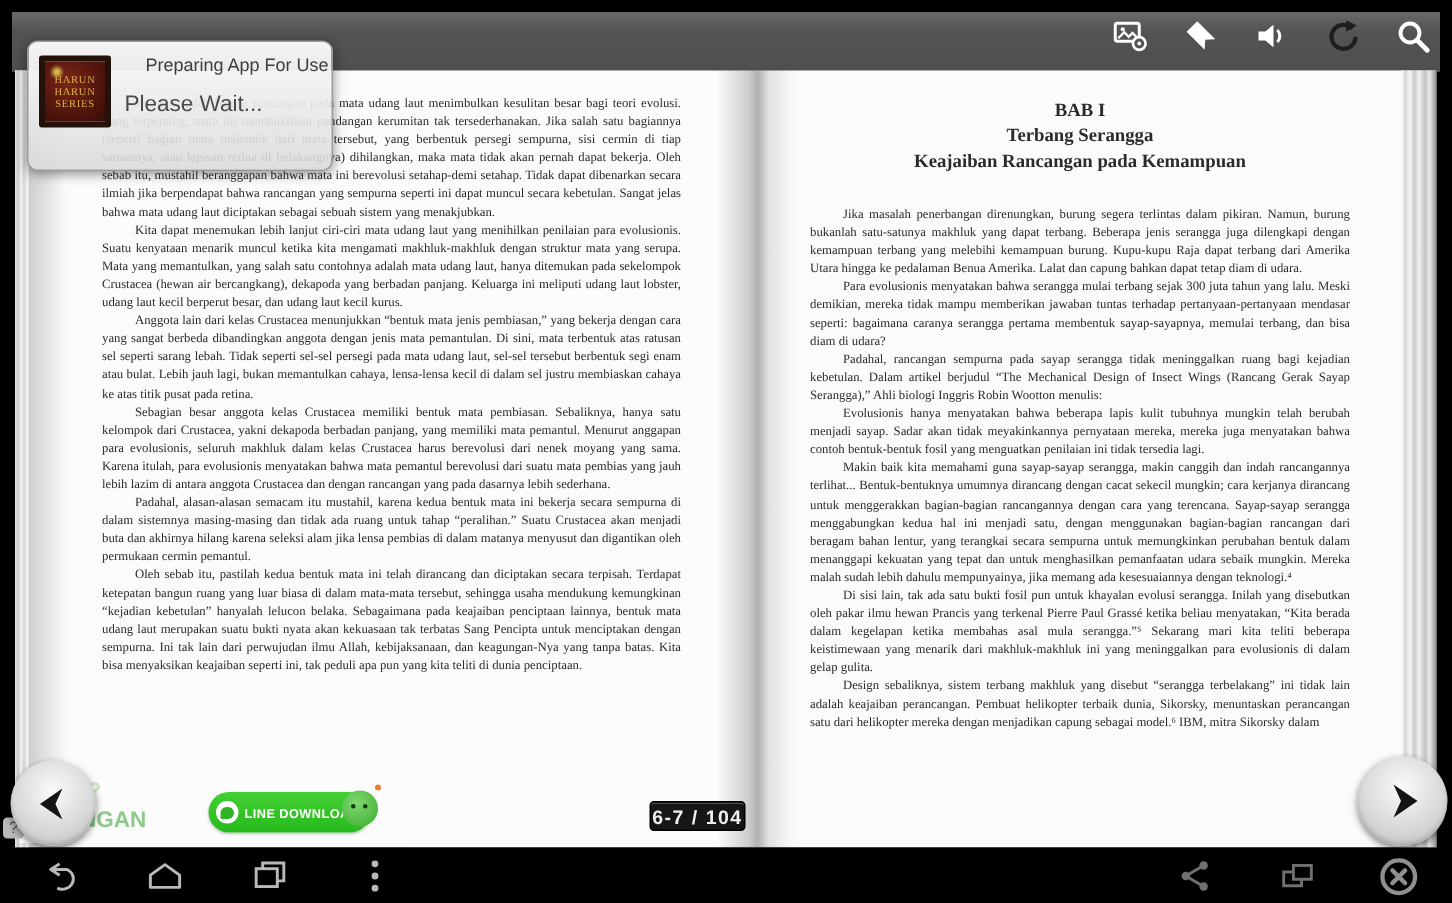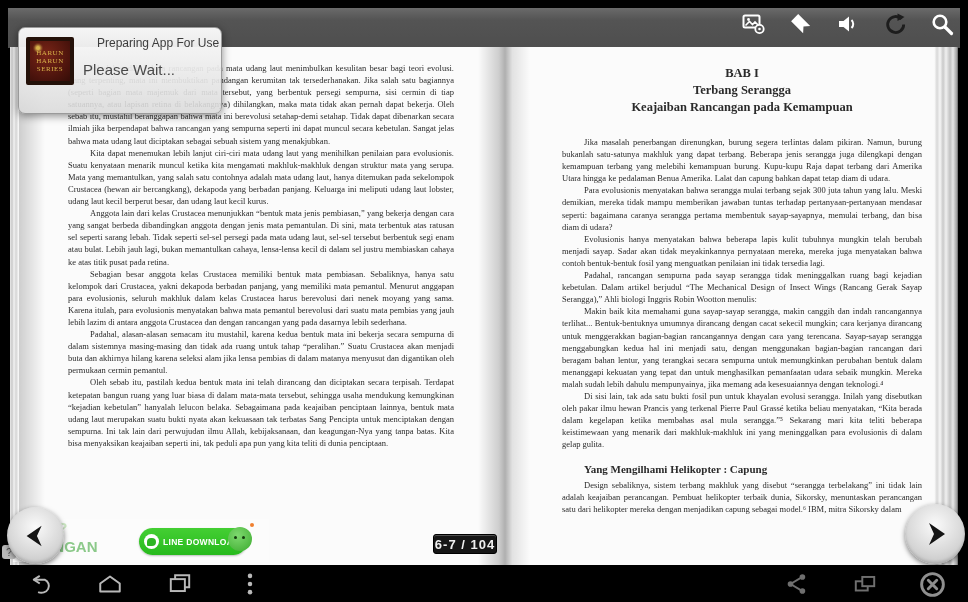--- a/index.html
+++ b/index.html
@@ -22,21 +22,21 @@
       background:linear-gradient(90deg,#ffffff 0,#d8d8d8 3px,#f6f6f6 6px,#c9c9c9 9px,#f0f0f0 12px,#c2c2c2 16px,#e8e8e8 19px,#9d9d9d 23px,#5a5a5a 24px); }
   .spine { position:absolute; left:468px; top:0; bottom:0; width:52px;
       background:linear-gradient(90deg,rgba(0,0,0,0) 0,rgba(0,0,0,0.18) 40%,rgba(0,0,0,0.30) 52%,rgba(0,0,0,0.10) 66%,rgba(0,0,0,0) 100%); }
   .page-left-shade { position:absolute; left:9px; top:0; bottom:0; width:26px;
       background:linear-gradient(90deg,rgba(0,0,0,0.18),rgba(0,0,0,0)); }
 
   .book-text { font-family:"Liberation Serif","DejaVu Serif",serif; color:#2b2b2b;
                font-size:8.5px; line-height:12.1px; text-align:justify; }
   .book-text p { text-indent:22px; }
   .left-text  { position:absolute; left:58px; top:15px; width:386px; }
-  .right-text { position:absolute; left:530px; top:18px; width:360px;margin-left:22px; }
+  .right-text { position:absolute; left:530px; top:18px; width:360px; }
   .chapter-head { text-align:center; font-weight:bold; font-size:12.5px; line-height:17px; margin-bottom:20px; text-indent:0; }
   .section-heading { font-weight:bold; font-size:11px; margin-top:13px; margin-bottom:3px; padding-left:22px; text-align:left; }
 
   
   .toast { position:absolute; left:18px; top:27px; width:204px; height:87px;
            background:linear-gradient(rgba(250,250,250,0.97),rgba(218,218,218,0.88));
            border:1px solid #9a9a9a; border-radius:7px;
            box-shadow:0 2px 8px rgba(0,0,0,0.45); z-index:30; }
   .toast-title { position:absolute; left:78px; top:8px; font-size:12px; color:#3d3d3d; }
   .toast-sub   { position:absolute; left:64px; top:33px; font-size:15px; color:#4a4a4a; }
@@ -136,25 +136,24 @@
     </div>
 
     <div class="right-text book-text">
       <div class="chapter-head">
         <div>BAB I</div>
         <div>Terbang Serangga</div>
         <div>Keajaiban Rancangan pada Kemampuan</div>
       </div>
       <p>Jika masalah penerbangan direnungkan, burung segera terlintas dalam pikiran. Namun, burung bukanlah satu-satunya makhluk yang dapat terbang. Beberapa jenis serangga juga dilengkapi dengan kemampuan terbang yang melebihi kemampuan burung. Kupu-kupu Raja dapat terbang dari Amerika Utara hingga ke pedalaman Benua Amerika. Lalat dan capung bahkan dapat tetap diam di udara.</p>
       <p>Para evolusionis menyatakan bahwa serangga mulai terbang sejak 300 juta tahun yang lalu. Meski demikian, mereka tidak mampu memberikan jawaban tuntas terhadap pertanyaan-pertanyaan mendasar seperti: bagaimana caranya serangga pertama membentuk sayap-sayapnya, memulai terbang, dan bisa diam di udara?</p>
+      <p>Padahal, rancangan sempurna pada sayap serangga tidak meninggalkan ruang bagi kejadian kebetulan. Dalam artikel berjudul “The Mechanical Design of Insect Wings (Rancang Gerak Sayap Serangga),” Ahli biologi Inggris Robin Wootton menulis:</p>
       <p>Evolusionis hanya menyatakan bahwa beberapa lapis kulit tubuhnya mungkin telah berubah menjadi sayap. Sadar akan tidak meyakinkannya pernyataan mereka, mereka juga menyatakan bahwa contoh bentuk-bentuk fosil yang menguatkan penilaian ini tidak tersedia lagi.</p>
-      <p>Padahal, rancangan sempurna pada sayap serangga tidak meninggalkan ruang bagi kejadian kebetulan. Dalam artikel berjudul “The Mechanical Design of Insect Wings (Rancang Gerak Sayap Serangga),” Ahli biologi Inggris Robin Wootton menulis:</p>
       <p>Makin baik kita memahami guna sayap-sayap serangga, makin canggih dan indah rancangannya terlihat... Bentuk-bentuknya umumnya dirancang dengan cacat sekecil mungkin; cara kerjanya dirancang untuk menggerakkan bagian-bagian rancangannya dengan cara yang terencana. Sayap-sayap serangga menggabungkan kedua hal ini menjadi satu, dengan menggunakan bagian-bagian rancangan dari beragam bahan lentur, yang terangkai secara sempurna untuk memungkinkan perubahan bentuk dalam menanggapi kekuatan yang tepat dan untuk menghasilkan pemanfaatan udara sebaik mungkin. Mereka malah sudah lebih dahulu mempunyainya, jika memang ada kesesuaiannya dengan teknologi.⁴</p>
       <p>Di sisi lain, tak ada satu bukti fosil pun untuk khayalan evolusi serangga. Inilah yang disebutkan oleh pakar ilmu hewan Prancis yang terkenal Pierre Paul Grassé ketika beliau menyatakan, “Kita berada dalam kegelapan ketika membahas asal mula serangga.”⁵ Sekarang mari kita teliti beberapa keistimewaan yang menarik dari makhluk-makhluk ini yang meninggalkan para evolusionis di dalam gelap gulita.</p>
-      <div class="section-heading">Yang Mengilhami Helikopter : Capung</div>
       <p>Design sebaliknya, sistem terbang makhluk yang disebut “serangga terbelakang” ini tidak lain adalah keajaiban perancangan. Pembuat helikopter terbaik dunia, Sikorsky, menuntaskan perancangan satu dari helikopter mereka dengan menjadikan capung sebagai model.⁶ IBM, mitra Sikorsky dalam</p>
     </div>
 
     <div class="spine"></div>
     <div class="right-edge-stack"></div>
   </div>
 
   <div class="toast">
     <div class="cover">
       <i class="swirl"></i>

